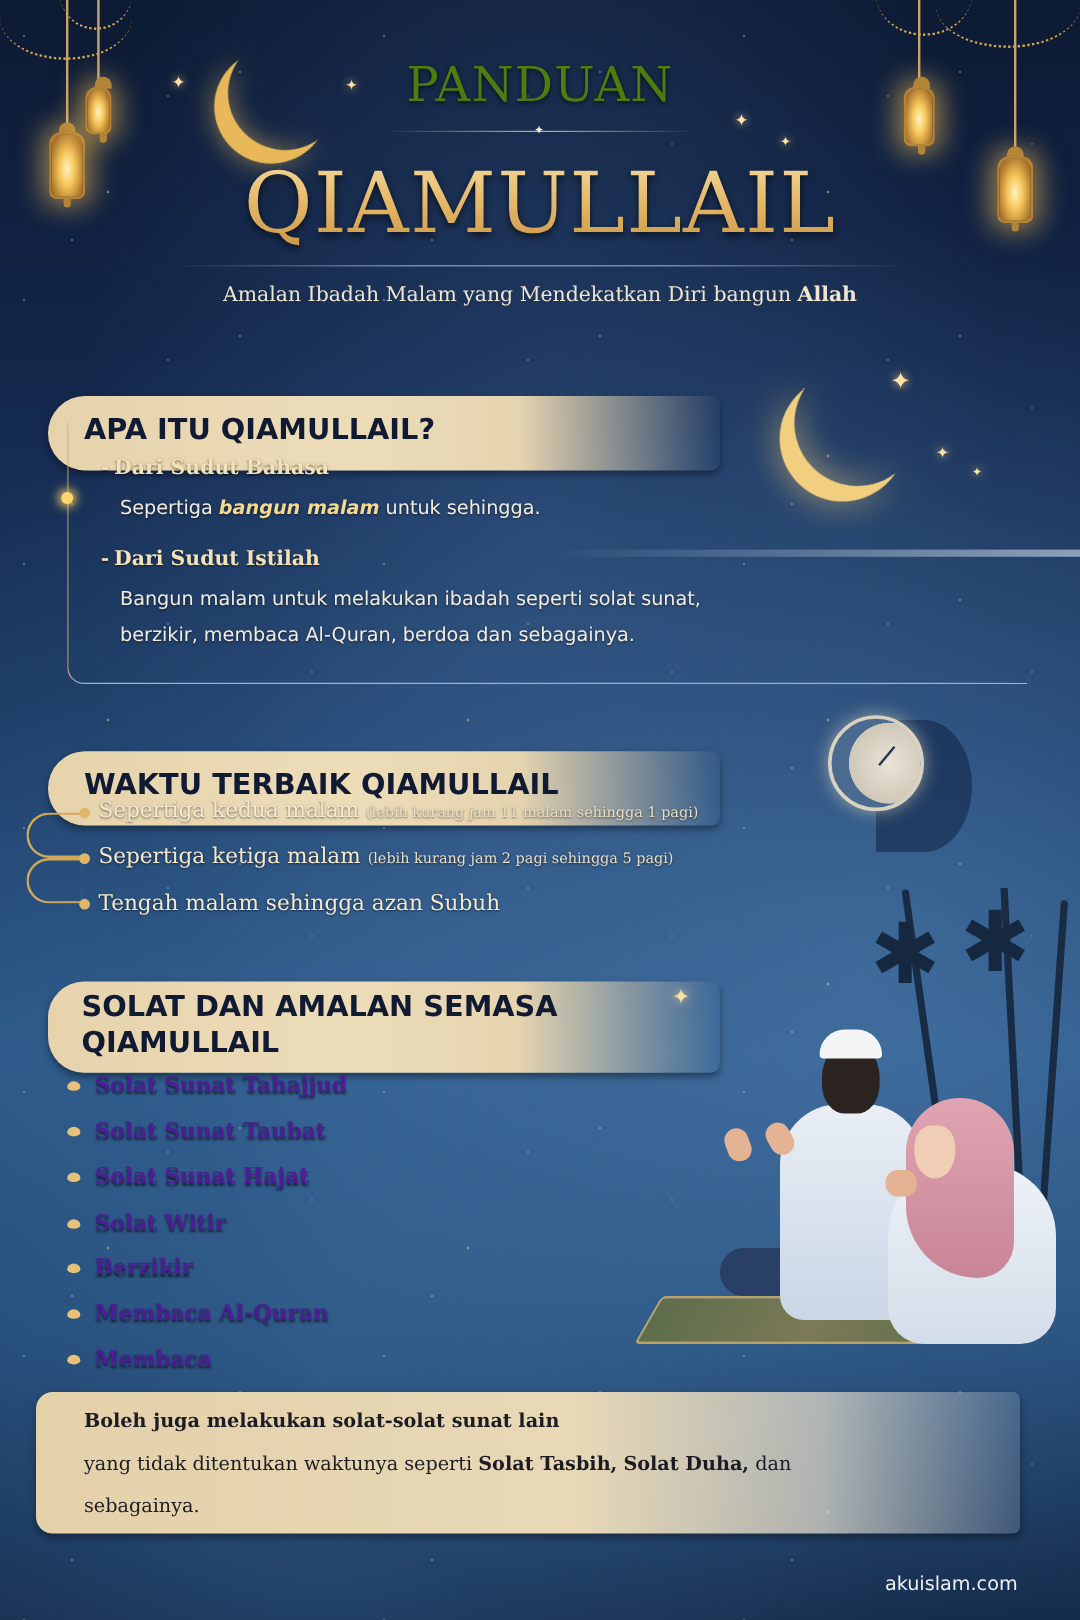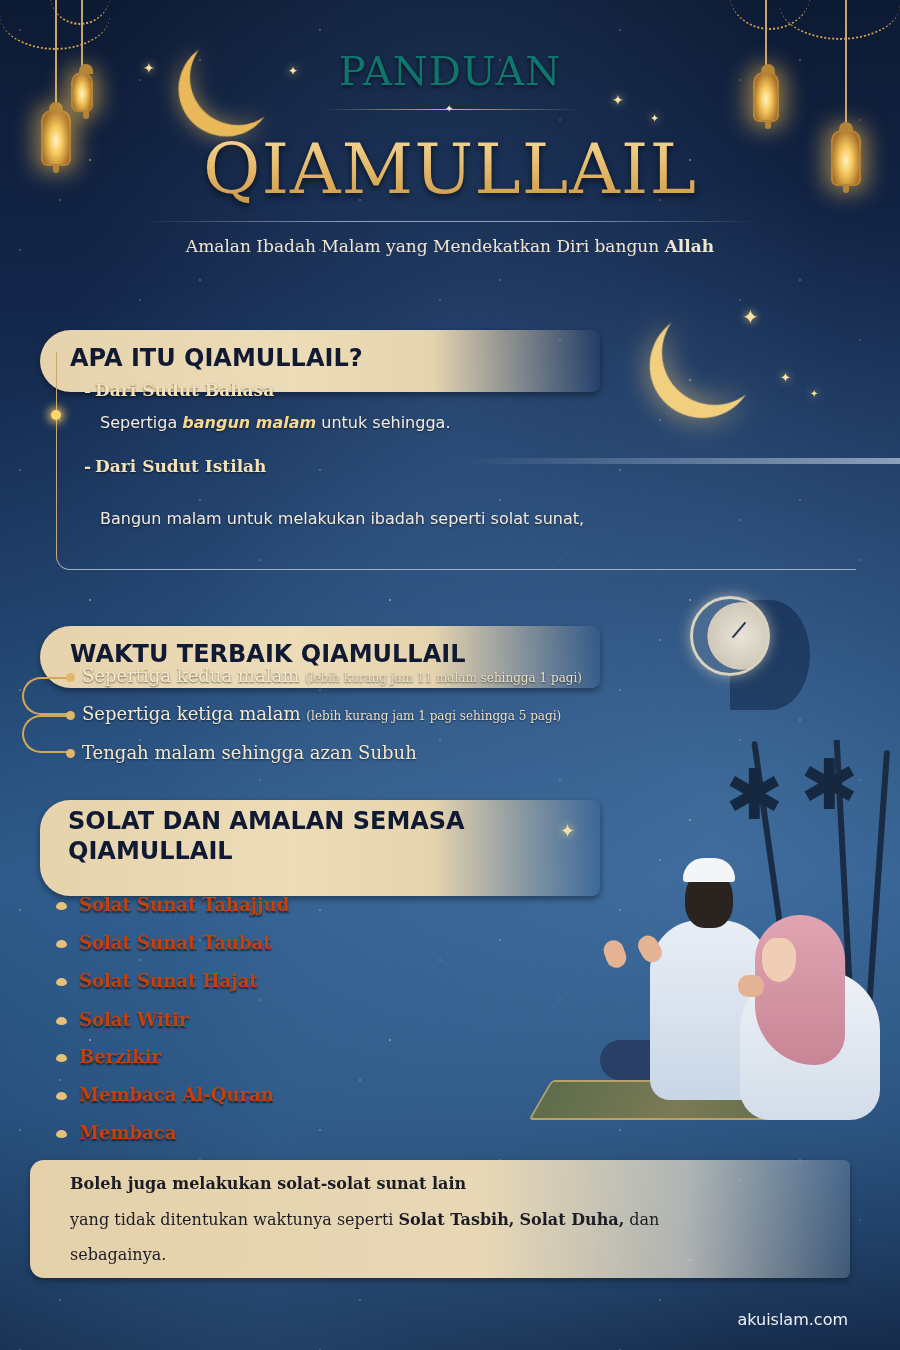--- a/index.html
+++ b/index.html
@@ -49,21 +49,21 @@
   }
   .moon-top {
     position: absolute; left: 190px; top: 30px; width: 95px; height: 95px; border-radius: 50%;
     box-shadow: -14px 8px 0 0 #e9b959;
     filter: drop-shadow(0 0 10px rgba(240,190,90,0.6));
     transform: rotate(-15deg);
   }
   .title-small {
     position: absolute; top: 48px; left: 0; width: 900px; text-align: center;
     font-family: "DejaVu Serif", serif; font-size: 40px; letter-spacing: 1px;
-    color: #0f766e; text-shadow: 0 2px 4px rgba(0,0,0,0.6);
+    color: #4d7c0f; text-shadow: 0 2px 4px rgba(0,0,0,0.6);
   }
   .rule-small { position: absolute; top: 109px; left: 320px; width: 260px; height: 1px; background: linear-gradient(90deg, transparent, #c9b488, transparent); }
   .rule-small .star { position: absolute; left: 125px; top: -6px; color: #f6ecd6; font-size: 10px; }
   .title-big {
     position: absolute; top: 128px; left: 0; width: 900px; text-align: center;
     font-family: "DejaVu Serif", serif; font-size: 70px; letter-spacing: 1px;
     color: #e8c07a;
     background: linear-gradient(180deg, #f7dca0 0%, #e2b464 55%, #c89346 100%);
     -webkit-background-clip: text; background-clip: text; -webkit-text-fill-color: transparent;
     filter: drop-shadow(0 3px 3px rgba(0,0,0,0.6));
@@ -116,21 +116,21 @@
     border: 3px solid #d9d2c0; box-shadow: 0 0 14px rgba(255,240,200,0.5);
   }
   .clock-shadow { position: absolute; left: 730px; top: 600px; width: 80px; height: 110px; background: rgba(15,35,70,0.55); border-radius: 0 50% 50% 0; }
   .clock-hand { position: absolute; left: 738px; top: 620px; width: 2px; height: 20px; background: #2a3550; transform: rotate(40deg); }
   .bracket { position: absolute; left: 22px; width: 46px; height: 38px; border: 2px solid #d3a758; border-right: none; border-radius: 22px 0 0 22px; }
   .bullet-dot { position: absolute; width: 9px; height: 9px; border-radius: 50%; background: #e0b76a; }
   .time-row { position: absolute; left: 82px; font-family: "DejaVu Serif", serif; font-size: 18px; color: #f5e9cf; text-shadow: 0 1px 2px rgba(0,0,0,0.6); white-space: nowrap; }
   .time-row .note { font-size: 12px; color: #eadfc6; }
 
   
-  .list-item { position: absolute; left: 56px; font-family: "DejaVu Serif", serif; font-weight: bold; font-size: 18px; color: #c2410c; text-shadow: 0 2px 2px rgba(0,0,0,0.6); white-space: nowrap; }
+  .list-item { position: absolute; left: 56px; font-family: "DejaVu Serif", serif; font-weight: bold; font-size: 18px; color: #4c1d95; text-shadow: 0 2px 2px rgba(0,0,0,0.6); white-space: nowrap; }
   .list-item .bul { display: inline-block; width: 11px; height: 8px; border-radius: 50% 50% 50% 50% / 60% 60% 40% 40%; background: #e7c17a; margin-right: 12px; vertical-align: middle; }
 
   
   .illus { position: absolute; left: 480px; top: 740px; width: 420px; height: 420px; overflow: hidden; }
   .palm { position: absolute; bottom: 0; width: 6px; background: #1a2c44; border-radius: 3px; }
   .palm-top { position: absolute; color: #16283f; font-size: 70px; line-height: 1; }
   .rug { position: absolute; left: 60px; top: 340px; width: 280px; height: 40px; background: linear-gradient(90deg, #5e6d4b, #7b7a55, #5e6d4b); transform: skewX(-30deg); border-radius: 4px; border: 2px solid #b8a26a; }
   .man-body { position: absolute; left: 170px; top: 180px; width: 120px; height: 180px; background: linear-gradient(180deg, #e9eef5, #c9d6e6); border-radius: 50px 50px 20px 20px; }
   .man-leg { position: absolute; left: 120px; top: 300px; width: 110px; height: 40px; background: #2a3f66; border-radius: 20px; }
   .man-head { position: absolute; left: 205px; top: 128px; width: 48px; height: 60px; background: #2a2320; border-radius: 50% 50% 40% 40%; }
@@ -204,42 +204,43 @@
 <div class="sub-head" style="top:380px;">
   <span class="dash">-</span><span>Dari Sudut Bahasa</span>
 </div>
 <div class="body-text" style="left:100px;top:408px;">
   <span>Sepertiga </span><span class="hl">bangun malam</span><span> untuk sehingga.</span>
 </div>
 
 <div class="sub-head" style="top:456px;">
   <span class="dash">-</span><span>Dari Sudut Istilah</span>
 </div>
-<div class="body-text" style="left:100px;top:484px;margin-top:20px;">
+<div class="body-text" style="left:100px;top:484px;">
   <div>Bangun malam untuk melakukan ibadah seperti solat sunat,</div>
+  <div>berzikir, membaca Al-Quran, berdoa dan sebagainya.</div>
 </div>
 
 <div class="banner" style="top:592px;width:560px;">
   <div class="banner-title">WAKTU TERBAIK QIAMULLAIL</div>
 </div>
 <div class="clock-shadow"></div>
 <div class="clock"></div>
 <div class="clock-hand"></div>
 
 <div class="bracket" style="top:677px;"></div>
 <div class="bracket" style="top:715px;"></div>
 <div class="bullet-dot" style="left:66px;top:673px;"></div>
 <div class="bullet-dot" style="left:66px;top:711px;"></div>
 <div class="bullet-dot" style="left:66px;top:749px;"></div>
 
 <div class="time-row" style="top:665px;">
   <span>Sepertiga kedua malam</span> <span class="note">(lebih kurang jam 11 malam sehingga 1 pagi)</span>
 </div>
 <div class="time-row" style="top:703px;">
-  <span>Sepertiga ketiga malam</span> <span class="note">(lebih kurang jam 1 pagi sehingga 5 pagi)</span>
+  <span>Sepertiga ketiga malam</span> <span class="note">(lebih kurang jam 2 pagi sehingga 5 pagi)</span>
 </div>
 <div class="time-row" style="top:742px;">
   <span>Tengah malam sehingga azan Subuh</span>
 </div>
 
 <div class="illus">
   <div class="palm" style="left:290px;height:270px;bottom:150px;transform:rotate(-8deg);"></div>
   <div class="palm-top" style="left:245px;top:20px;">✱</div>
   <div class="palm" style="left:360px;height:300px;bottom:150px;transform:rotate(-3deg);"></div>
   <div class="palm-top" style="left:320px;top:10px;">✱</div>
@@ -251,21 +252,21 @@
   <div class="man-head"></div>
   <div class="man-cap"></div>
   <div class="hand" style="left:125px;top:200px;transform:rotate(-20deg);"></div>
   <div class="hand" style="left:160px;top:195px;transform:rotate(-30deg);"></div>
   <div class="woman-body"></div>
   <div class="woman-scarf"></div>
   <div class="woman-face"></div>
   <div class="hand" style="left:258px;top:235px;width:26px;height:22px;"></div>
 </div>
 
-<div class="banner" style="top:766px;width:560px;height:96px;border-radius:30px 8px 8px 30px;">
+<div class="banner" style="top:784px;width:560px;height:76px;border-radius:30px 8px 8px 30px;">
   <div class="banner-title" style="top:6px;left:28px;line-height:30px;">
     <div>SOLAT DAN AMALAN SEMASA</div>
     <div>QIAMULLAIL</div>
   </div>
 </div>
 
 <div class="list-item" style="top:894px;"><span class="bul"></span><span>Solat Sunat Tahajjud</span></div>
 <div class="list-item" style="top:932px;"><span class="bul"></span><span>Solat Sunat Taubat</span></div>
 <div class="list-item" style="top:970px;"><span class="bul"></span><span>Solat Sunat Hajat</span></div>
 <div class="list-item" style="top:1009px;"><span class="bul"></span><span>Solat Witir</span></div>

